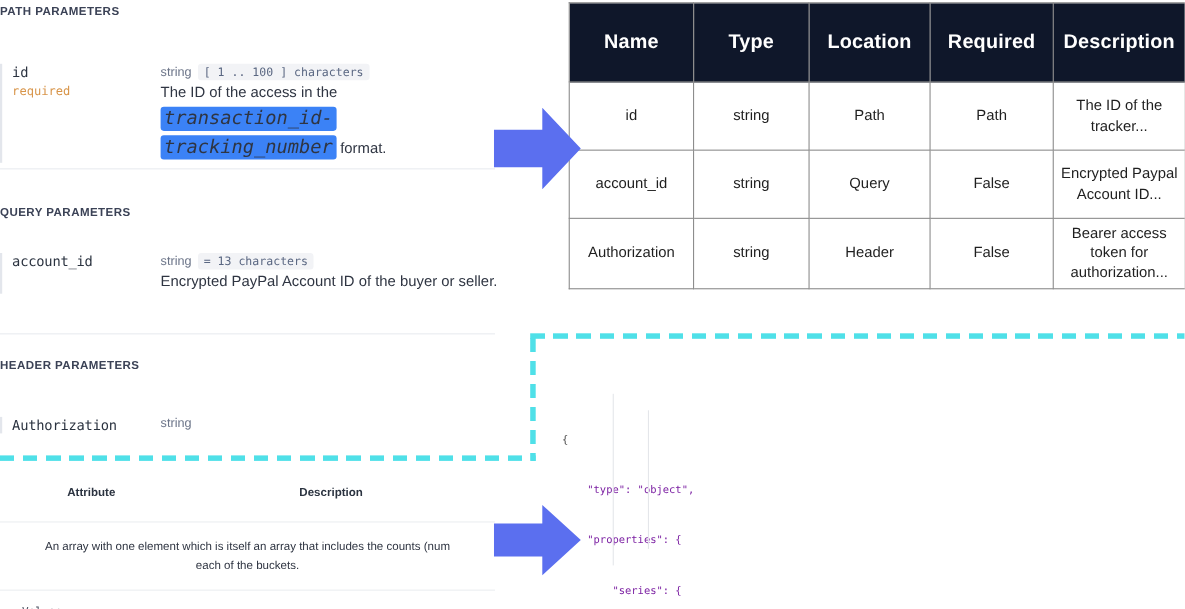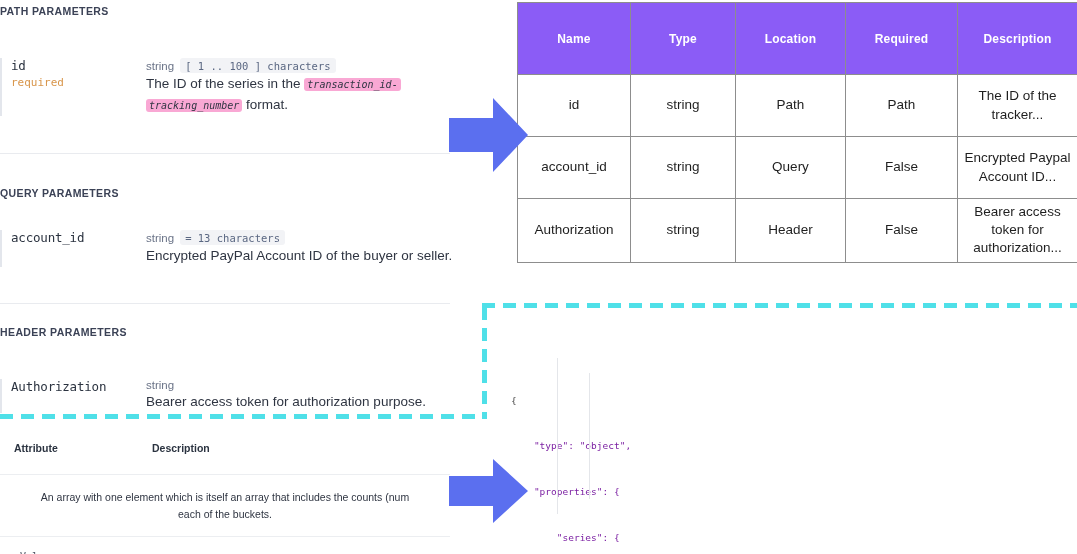--- a/index.html
+++ b/index.html
@@ -41,29 +41,29 @@
   .constraint-chip {
     font-family: "DejaVu Sans Mono", monospace; font-size: 10.5px;
     color: #5a6782; background: #f2f3f6; border-radius: 3px;
     padding: 1.5px 5px; white-space: nowrap;
   }
   .param-desc {
     font-size: 13.5px; color: #2f3542; line-height: 1.55;
     font-family: "Liberation Sans", sans-serif;
   }
   .inline-code {
-    font-family: "DejaVu Sans Mono", monospace; font-size: 10px;
-    font-style: italic; background: #f9a8d4; border-radius: 3px;
+    font-family: "DejaVu Sans Mono", monospace; font-size: 17px;
+    font-style: italic; background: #3b82f6; border-radius: 3px;
     padding: 1px 3px; color: #2f3542;
   }
 
   
   .attr-table { position: absolute; left: 0; top: 424px; width: 450px; background: #fff; }
   .attr-table .atrow { display: flex; border-bottom: 1px solid #eceef1; }
-  .attr-table .athead { padding: 12px 0 16px 14px; }
+  .attr-table .athead { padding: 12px 0 16px 14px; text-align: center; }
   .attr-table .atcell-name {
     width: 152px; font-family: "DejaVu Sans Mono", monospace;
     font-size: 10px; color: #4b5262; padding-left: 14px;
   }
   .attr-table .atcell-desc {
     flex: 1; font-size: 10.5px; color: #2f3542; line-height: 1.65;
     padding-right: 0; font-family: Liberation Sans, sans-serif; text-align: center;
   }
   .athead-label { font-size: 10.5px; font-weight: 700; color: #2b3340; }
   .athead-name { width: 152px; padding-left: 14px; }
@@ -73,21 +73,21 @@
   .grid-table {
     position: absolute; left: 517px; top: 2px;
     width: 560px; border-collapse: collapse;
     table-layout: fixed;
   }
   .grid-table th, .grid-table td {
     border: 1px solid #8d8d8d; text-align: center; vertical-align: middle;
     font-family: "Liberation Sans", sans-serif;
   }
   .grid-table th {
-    background: #8b5cf6; color: #ffffff; font-size: 12px; font-weight: 700;
+    background: #0f172a; color: #ffffff; font-size: 18px; font-weight: 700;
     height: 72px; letter-spacing: .2px;
   }
   .grid-table td {
     color: #1f1f1f; font-size: 13.5px; height: 62px; padding: 4px 6px;
     line-height: 1.35;
   }
   .gc-name { width: 113px; } .gc-type { width: 105px; }
   .gc-loc { width: 110px; } .gc-req { width: 112px; } .gc-desc { width: 120px; }
 
   
@@ -131,21 +131,21 @@
       <div class="param-gutter"></div>
       <div class="param-name-col">
         <div class="param-name">id</div>
         <div class="param-required">required</div>
       </div>
       <div class="param-detail-col">
         <div class="type-line">
           <span class="type-word">string</span>
           <span class="constraint-chip">[ 1 .. 100 ] characters</span>
         </div>
-        <div class="param-desc"><span>The ID of the series in the </span><span class="inline-code">transaction_id-</span><span class="inline-code">tracking_number</span><span> format.</span></div>
+        <div class="param-desc"><span>The ID of the access in the </span><span class="inline-code">transaction_id-</span><span class="inline-code">tracking_number</span><span> format.</span></div>
       </div>
     </div>
 
     <div class="hr-sep" style="position:absolute;left:0;top:153px;width:450px;"></div>
 
     <div class="section-title" style="position:absolute;left:0;top:177px;margin-top:10px;">QUERY PARAMETERS</div>
 
     <div class="param-row" style="left:0px;top:230px;width:455px;">
       <div class="param-gutter"></div>
       <div class="param-name-col">
@@ -166,21 +166,20 @@
 
     <div class="param-row" style="left:0px;top:379px;width:455px;">
       <div class="param-gutter"></div>
       <div class="param-name-col">
         <div class="param-name">Authorization</div>
       </div>
       <div class="param-detail-col">
         <div class="type-line">
           <span class="type-word">string</span>
         </div>
-        <div class="param-desc">Bearer access token for authorization purpose.</div>
       </div>
     </div>
 
     <div class="attr-table">
       <div class="atrow athead" style="padding:0;">
         <div class="athead-name" style="padding-top:14px;padding-bottom:18px;">
           <span class="athead-label">Attribute</span>
         </div>
         <div style="flex:1;padding-top:14px;">
           <span class="athead-label">Description</span>

